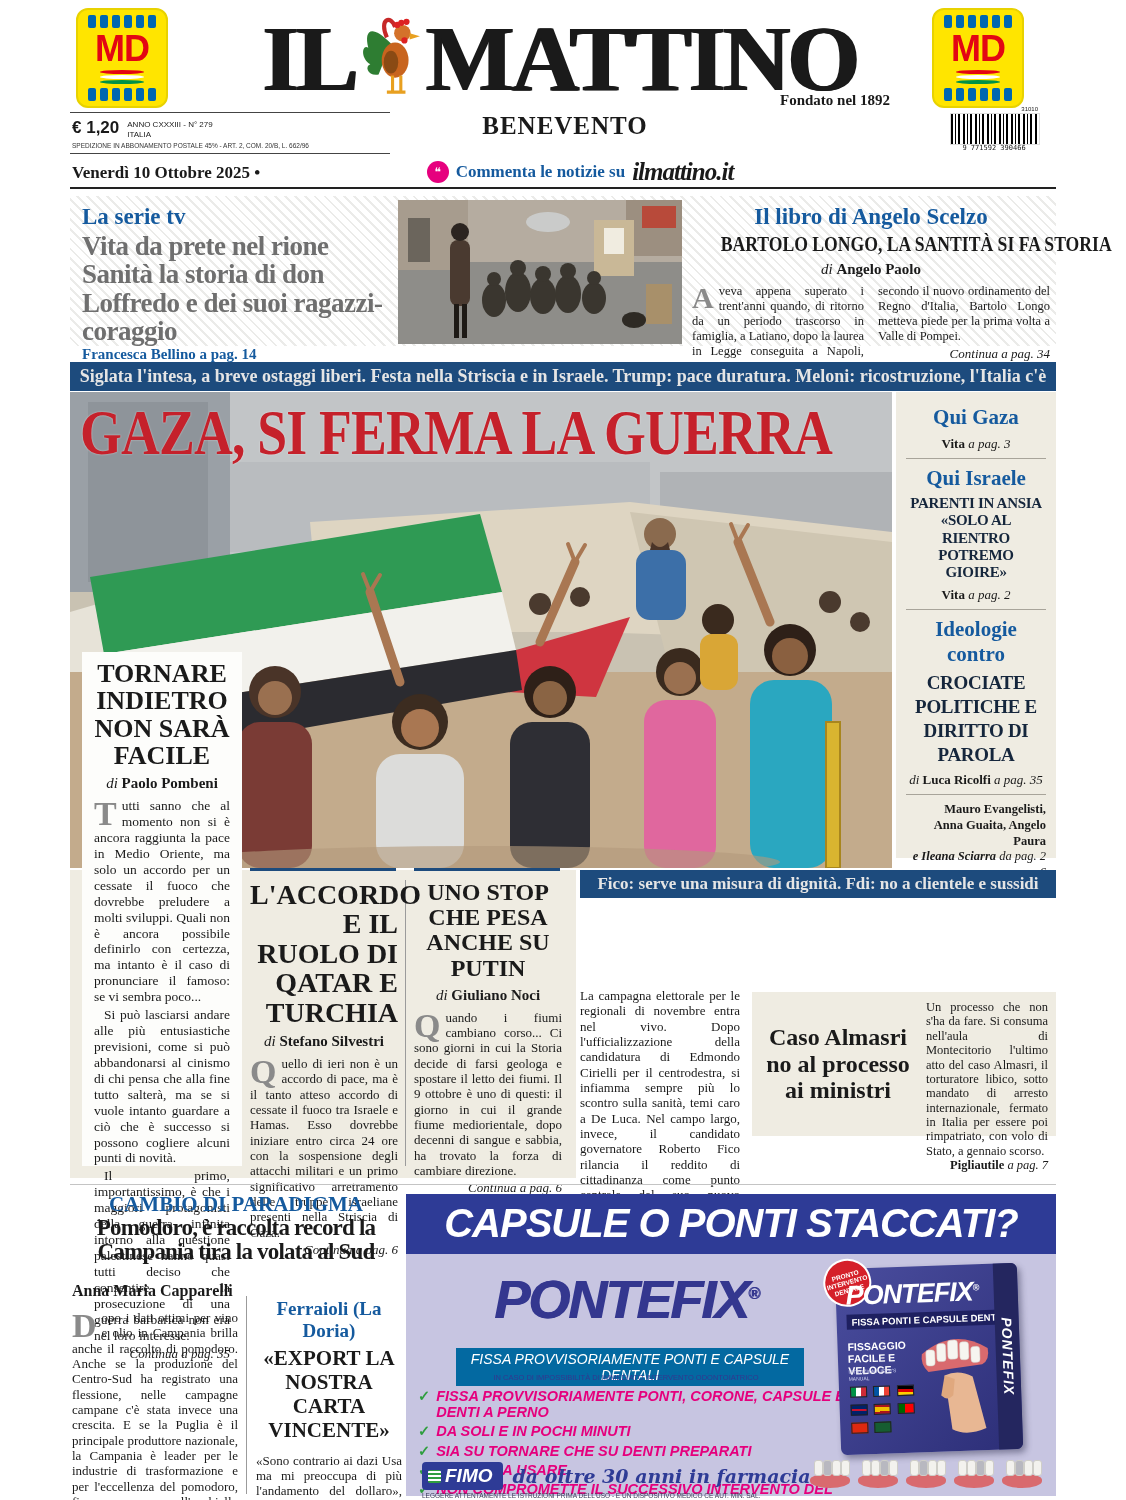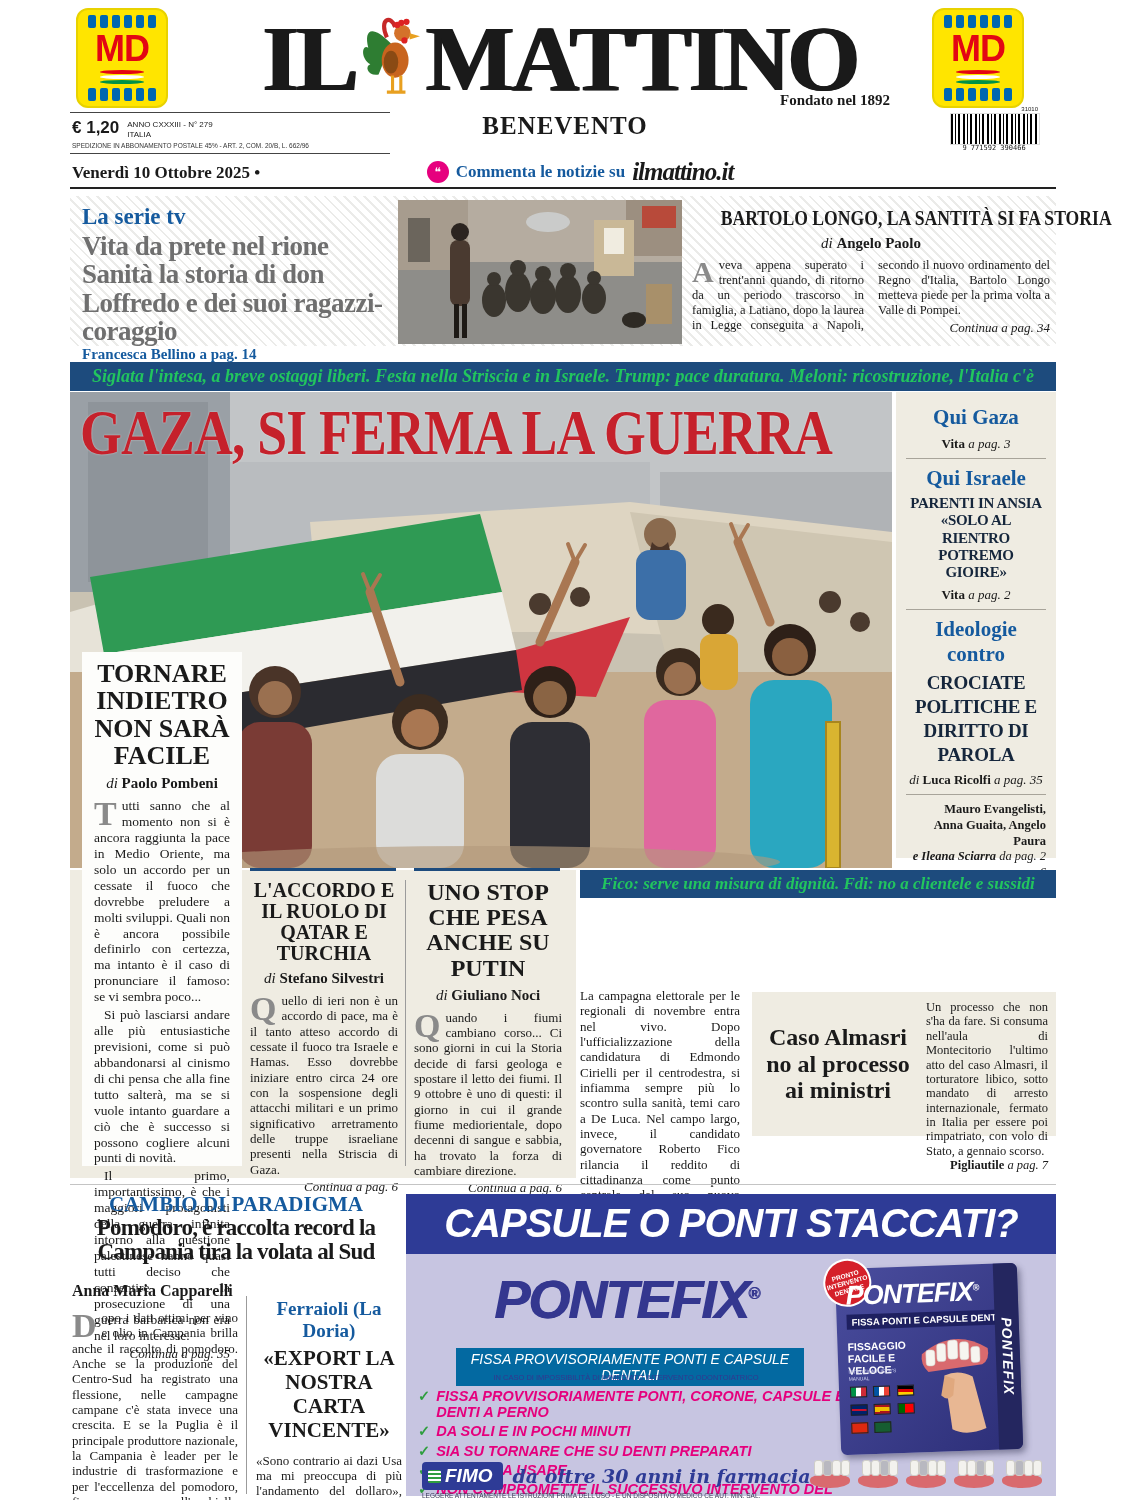--- a/index.html
+++ b/index.html
@@ -8,21 +8,21 @@
   .abs{position:absolute;}
   .sans{font-family:"Liberation Sans",sans-serif;}
   .kick{color:#155a9e;font-weight:bold;}
   .just{text-align:justify;}
   .ctr{text-align:center;}
   .rt{text-align:right;}
   .b{font-weight:bold;}
   .i{font-style:italic;}
   .drop{float:left;font-size:34px;line-height:27px;padding:2px 5px 0 0;color:#8a8a8a;font-weight:bold;}
   .cont{font-style:italic;text-align:right;font-size:13px;margin-top:2px;}
-  .navybar{background:#1d4b7d;color:#22c55e;font-weight:bold;font-style:italic;}
+  .navybar{background:#1d4b7d;color:#e5e5e5;font-weight:bold;}
   .hatch{background:repeating-linear-gradient(45deg,#ffffff 0 5px,#ebebe9 5px 7px);}
   .beige{background:#efece2;}
   .body13{font-size:13px;line-height:1.18;}
   .hl{font-weight:bold;line-height:1.05;}
   .vline{background:#9b9b9b;width:1px;}
   .hline{background:#9b9b9b;height:1px;}
   .sb-sec{padding:7px 0 6px 0;border-top:1px solid #a8a49a;}
   .sb-sec:first-child{border-top:none;}
   .sb-kick{color:#155a9e;font-weight:bold;font-size:21px;text-align:center;}
   .sb-hl{font-weight:bold;font-size:15px;line-height:1.15;text-align:center;letter-spacing:-0.3px;margin-top:4px;color:#15263c;}
@@ -184,20 +184,21 @@
         <rect x="52" y="40" width="20" height="66" rx="8" fill="#4a3a30"></rect>
         <circle cx="62" cy="32" r="9" fill="#2b2420"></circle>
         <rect x="56" y="104" width="5" height="34" fill="#1e1a16"></rect>
           <rect x="64" y="104" width="5" height="34" fill="#1e1a16"></rect>
       </g>
       <ellipse cx="236" cy="120" rx="12" ry="8" fill="#2e2a24"></ellipse>
       <rect x="248" y="84" width="26" height="40" fill="#a8906a"></rect>
     </svg>
 
     <div class="abs ctr" style="left:622px;top:8px;width:358px;">
+      <div class="kick" style="font-size:23px;">Il libro di Angelo Scelzo</div>
       <div class="hl" style="font-size:21px;white-space:nowrap;transform:scaleX(0.84);transform-origin:center;margin-top:3px;">BARTOLO LONGO, LA SANTITÀ SI FA STORIA</div>
       <div class="byline">
         <span class="i">di </span><span class="b">Angelo Paolo</span>
       </div>
       <div class="just" style="column-count:2;column-gap:14px;font-size:12.5px;line-height:1.2;text-align:justify;">
         <span class="drop" style="font-size:30px;line-height:24px;">A</span><span>veva appena superato i trent'anni quando, di ritorno da un periodo trascorso in famiglia, a Latiano, dopo la </span><span>laurea in Legge conseguita a Napoli, secondo il nuovo ordinamento del Regno d'Italia, Bartolo Longo metteva piede per la prima volta a Valle di Pompei.</span>
         <div class="cont">Continua a pag. 34</div>
       </div>
     </div>
   </div>
@@ -320,21 +321,21 @@
     <div class="byline"><span class="i">di </span><span class="b">Paolo Pombeni</span></div>
     <div class="body13 just" style="font-size:13.5px;">
       <p style="margin:4px 0 0 0;"><span class="drop">T</span><span>utti sanno che al momento non si è ancora raggiunta la pace in Medio Oriente, ma solo un accordo per un cessate il fuoco che dovrebbe preludere a molti sviluppi. Quali non è ancora possibile definirlo con certezza, ma intanto è il caso di pronunciare il famoso: se vi sembra poco...</span></p>
       <p style="margin:2px 0 0 0;text-indent:10px;">Si può lasciarsi andare alle più entusiastiche previsioni, come si può abbandonarsi al cinismo di chi pensa che alla fine tutto salterà, ma se si vuole intanto guardare a ciò che è successo si possono cogliere alcuni punti di novità.</p>
       <p style="margin:2px 0 0 0;text-indent:10px;">Il primo, importantissimo, è che i maggiori protagonisti della guerra infinita intorno alla questione palestinese hanno quasi tutti deciso che consentire la prosecuzione di una guerra barbarica non era nel loro interesse.</p>
       <div class="cont">Continua a pag. 35</div>
     </div>
   </div>
 
   <div class="abs" style="left:250px;top:880px;width:148px;">
-    <div class="hl ctr" style="font-size:20px;">L'ACCORDO E IL RUOLO DI QATAR E TURCHIA</div>
+    <div class="hl ctr" style="font-size:28px;text-align:right;">L'ACCORDO E IL RUOLO DI QATAR E TURCHIA</div>
     <div class="byline"><span class="i">di </span><span class="b">Stefano Silvestri</span></div>
     <div class="body13 just">
       <p style="margin:4px 0 0 0;"><span class="drop">Q</span><span>uello di ieri non è un accordo di pace, ma è il tanto atteso accordo di cessate il fuoco tra Israele e Hamas. Esso dovrebbe iniziare entro circa 24 ore con la sospensione degli attacchi militari e un primo significativo arretramento delle truppe israeliane presenti nella Striscia di Gaza.</span></p>
       <div class="cont">Continua a pag. 6</div>
     </div>
   </div>
 
   <div class="abs" style="left:414px;top:880px;width:148px;">
     <div class="hl ctr" style="font-size:24px;">UNO STOP CHE PESA ANCHE SU PUTIN</div>
     <div class="byline"><span class="i">di </span><span class="b">Giuliano Noci</span></div>

